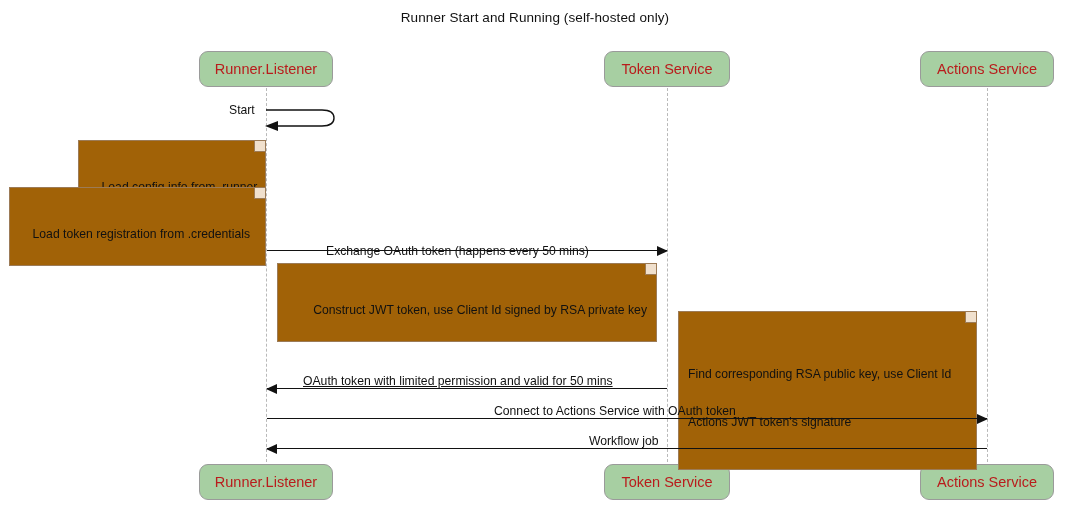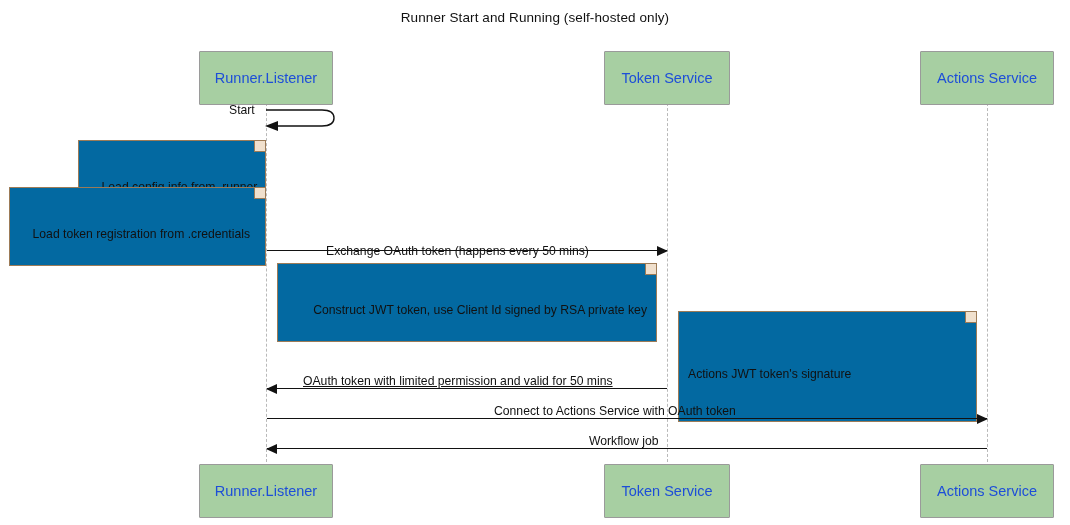--- a/index.html
+++ b/index.html
@@ -37,36 +37,36 @@
   .lifeline {
     position: absolute;
     width: 0;
     border-left: 1px dashed #b9b9b9;
     top: 88px;
     height: 374px;
   }
   
   .participant {
     position: absolute;
-    height: 54px;
-    border-radius: 1px;
+    height: 36px;
+    border-radius: 9px;
     background: #a7cfa2;
     border: 1px solid #9a9a9a;
     display: flex;
     align-items: center;
     justify-content: center;
     box-sizing: border-box;
     font-size: 14.5px;
-    color: #1d4ed8;
+    color: #b91c1c;
     white-space: nowrap;
   }
   
   .note {
     position: absolute;
-    background: #0369a1;
+    background: #a16207;
     border: 1px solid #9c7b57;
     box-sizing: border-box;
     padding: 6px 9px 7px 9px;
     font-size: 12.2px;
     line-height: 16px;
     color: #111111;
     white-space: pre;
   }
   .note-fold {
     position: absolute;
@@ -172,20 +172,21 @@
     <div class="arrowhead right"></div>
   </div>
 
   <div class="note" style="left:277px; top:263px; width:380px;text-align:right;">
     <div class="note-fold"></div>
     <span>Construct JWT token, use Client Id signed by RSA private key</span>
   </div>
 
   <div class="note" style="left:678px; top:311px; width:299px;">
     <div class="note-fold"></div>
+    <div>Find corresponding RSA public key, use Client Id</div>
     <div>Actions JWT token's signature</div>
   </div>
 
   <div class="msg-label" style="left:303px; top:374px;text-decoration:underline;">OAuth token with limited permission and valid for 50 mins</div>
   <div class="msg" style="left:267px; top:388px; width:400px;">
     <div class="arrowhead left"></div>
   </div>
 
   <div class="msg-label" style="left:494px; top:404px;">Connect to Actions Service with OAuth token</div>
   <div class="msg" style="left:267px; top:418px; width:720px;">

